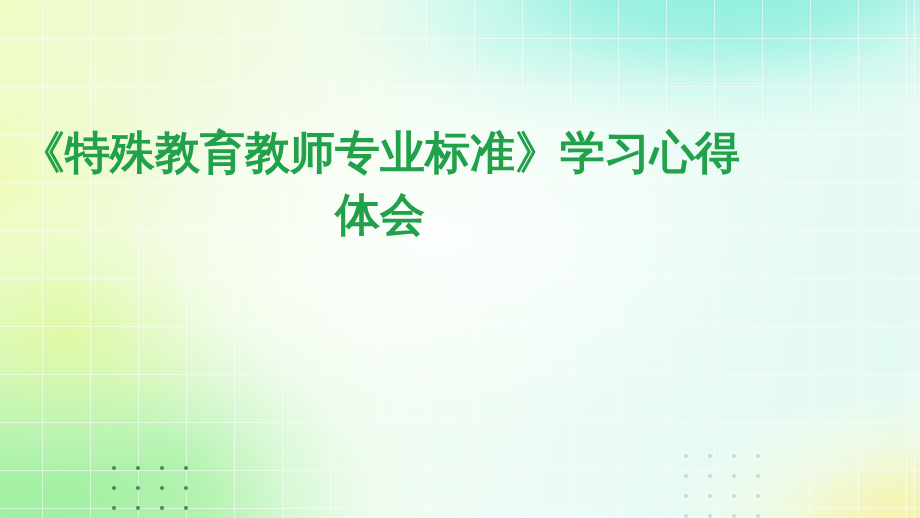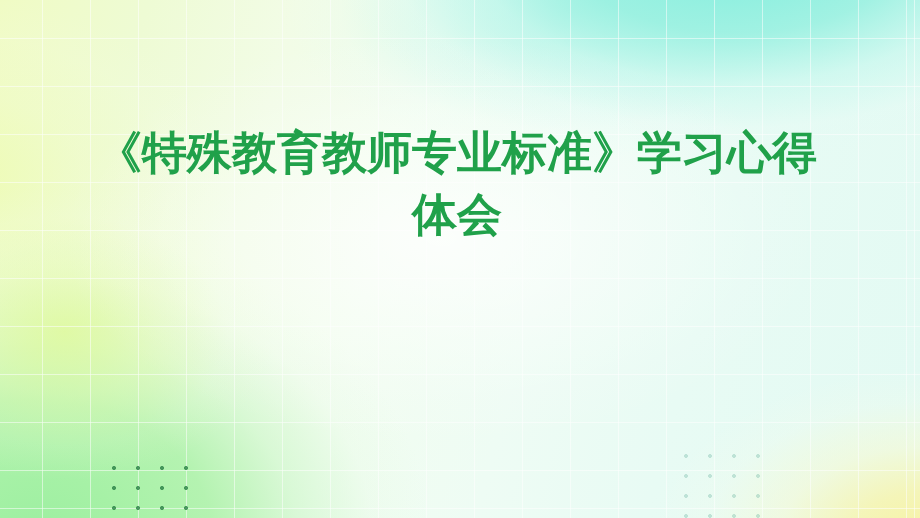--- a/index.html
+++ b/index.html
@@ -162,21 +162,21 @@
     background-position: 0 0;
   }
 
   
   .title-wrap {
     position: absolute;
     left: 0;
     right: 6px;
     top: 122px;
     display: flex;
-    justify-content: center;
+    justify-content: flex-start;
   }
   .slide-title {
     width: 760px;
     margin: 0;
     text-align: center;
     font-family: "DejaVu Sans", "Liberation Sans", sans-serif;
     font-size: 45px;
     font-weight: 700;
     line-height: 62px;
     letter-spacing: 0px;

